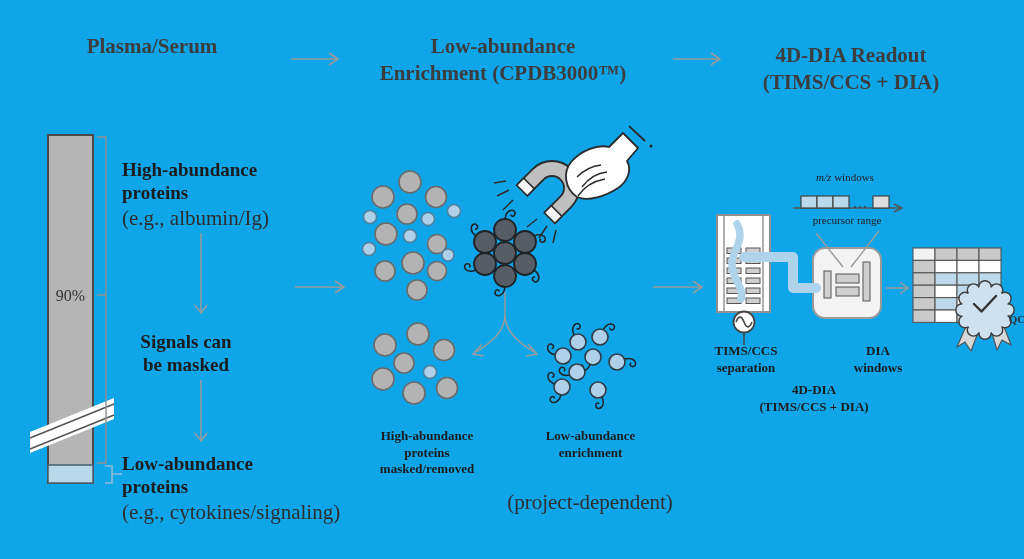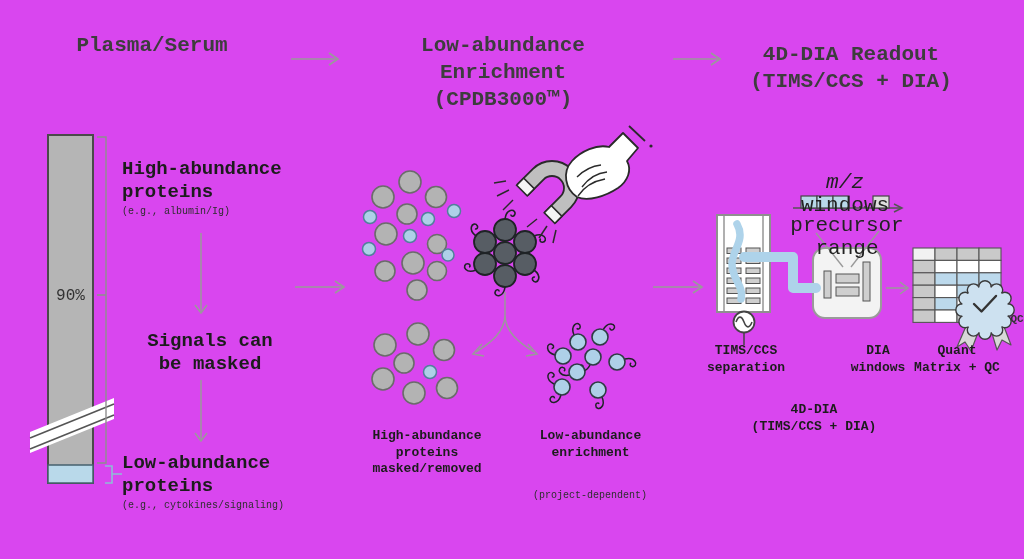--- a/index.html
+++ b/index.html
@@ -1,24 +1,24 @@
 <!DOCTYPE html>
 <html><head>
 <meta charset="utf-8">
 <style>
   html,body{margin:0;padding:0;background:#fff;}
-  #stage{position:relative;width:1024px;height:559px;background:#d946ef;overflow:hidden;
-         font-family:Liberation Mono, monospace;}
+  #stage{position:relative;width:1024px;height:559px;background:#0ea5e9;overflow:hidden;
+         font-family:Liberation Serif, serif;}
   .lbl{position:absolute;color:#1c1c1c;}
   .center{text-align:center;}
   .title{font-size:21px;font-weight:700;color:#3d3d3d;line-height:1.28;}
   .big{font-size:19px;line-height:1.22;font-weight:700;}
   .mid{font-size:13px;line-height:1.28;font-weight:700;}
-  .sub{font-size:10px;font-weight:400;color:#2e2e2e;line-height:1.2;}
-  .small{font-size:21px;font-weight:400;color:#222;}
+  .sub{font-size:21px;font-weight:400;color:#2e2e2e;line-height:1.2;}
+  .small{font-size:11px;font-weight:400;color:#222;}
   .pct{font-size:16px;font-weight:400;color:#333;}
   .qc{font-size:11px;font-weight:700;color:#333;margin-left:32px;}
   .ln{display:block;}
   svg{position:absolute;left:0;top:0;}
   .it{font-style:italic;}
 </style>
 </head>
 <body>
 
 <div id="stage">
@@ -309,21 +309,21 @@
 </div>
 
 <div class="lbl big" style="left:122px;top:158px;width:190px;">
   <span class="ln">High-abundance</span>
   <span class="ln">proteins</span>
 </div>
 <div class="lbl sub" style="left:122px;top:206px;width:220px;">(e.g., albumin/Ig)</div>
 
 <div class="lbl pct center" style="left:48px;top:287px;width:45px;">90%</div>
 
-<div class="lbl big center" style="left:136px;top:330px;width:148px;">
+<div class="lbl big center" style="left:112px;top:330px;width:148px;">
   <span class="ln">Signals can</span>
   <span class="ln">be masked</span>
 </div>
 
 <div class="lbl big" style="left:122px;top:452px;width:190px;">
   <span class="ln">Low-abundance</span>
   <span class="ln">proteins</span>
 </div>
 <div class="lbl sub" style="left:122px;top:500px;width:230px;">(e.g., cytokines/signaling)</div>
 
@@ -344,24 +344,20 @@
 <div class="lbl small center" style="left:783px;top:214px;width:128px;">precursor range</div>
 
 <div class="lbl mid center" style="left:692px;top:343px;width:108px;">
   <span class="ln">TIMS/CCS</span>
   <span class="ln">separation</span>
 </div>
 <div class="lbl mid center" style="left:832px;top:343px;width:92px;">
   <span class="ln">DIA</span>
   <span class="ln">windows</span>
 </div>
-<div class="lbl mid center" style="left:905px;top:343px;width:104px;">
-  <span class="ln">Quant</span>
-  <span class="ln">Matrix + QC</span>
-</div>
-<div class="lbl mid center" style="left:735px;top:402px;width:158px;">
+<div class="lbl mid center" style="left:735px;top:382px;width:158px;">
   <span class="ln">4D-DIA</span>
   <span class="ln">(TIMS/CCS + DIA)</span>
 </div>
 
 <div class="lbl qc center" style="left:971px;top:313px;width:28px;">QC</div>
 
 </div>
 
 </body></html>

